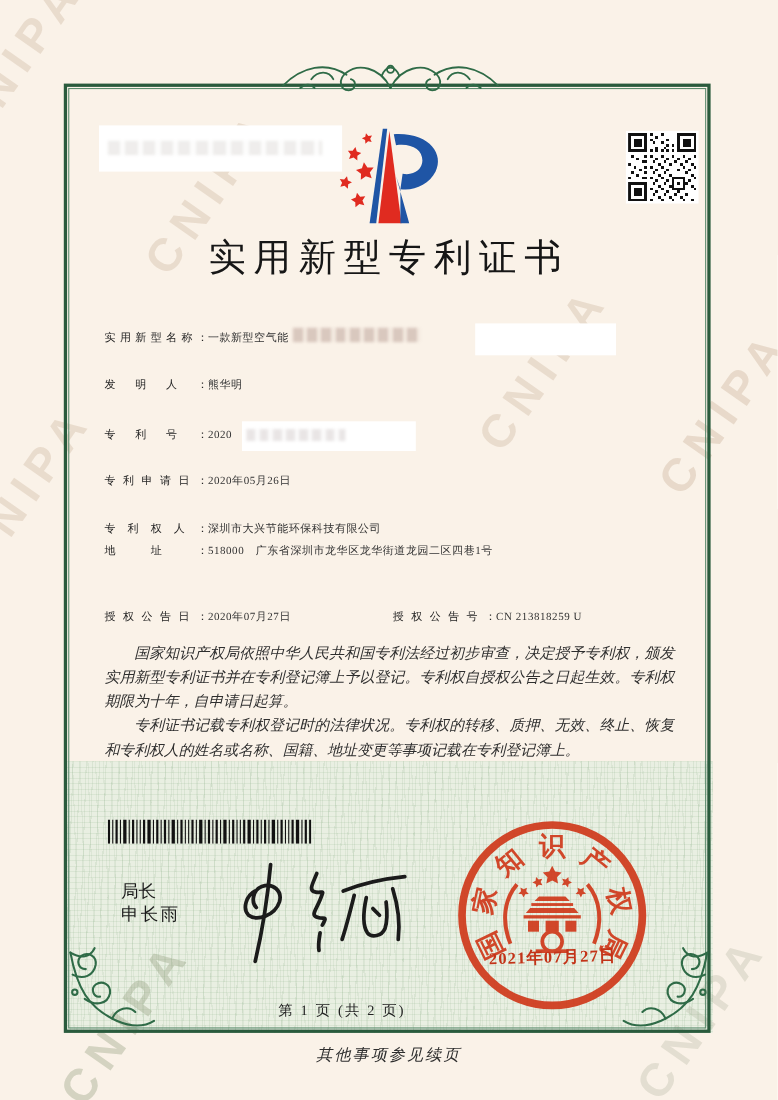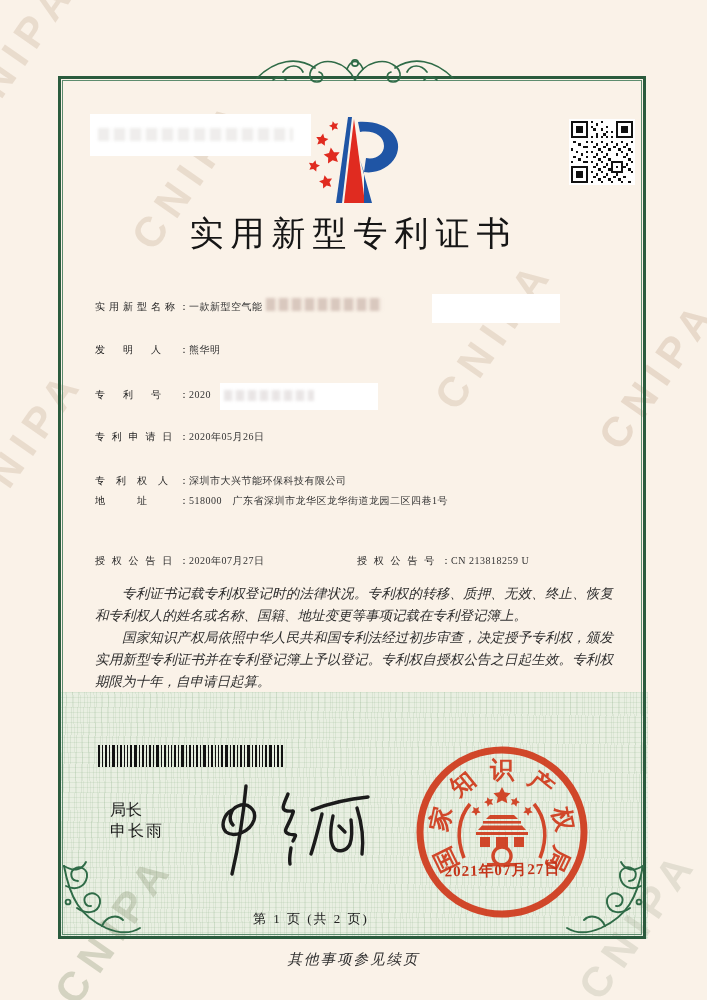--- a/index.html
+++ b/index.html
@@ -243,22 +243,22 @@
   </div>
 
   <div class="frow r7">
     <span class="flabel">授权公告日：</span><span class="fvalue">2020年07月27日</span>
     <span class="fcol2">
       <span class="flabel">授权公告号：</span><span class="fvalue">CN 213818259 U</span>
     </span>
   </div>
 
   <div class="body-text">
+    <p>国家知识产权局依照中华人民共和国专利法经过初步审查，决定授予专利权，颁发实用新型专利证书并在专利登记簿上予以登记。专利权自授权公告之日起生效。专利权期限为十年，自申请日起算。</p>
     <p>专利证书记载专利权登记时的法律状况。专利权的转移、质押、无效、终止、恢复和专利权人的姓名或名称、国籍、地址变更等事项记载在专利登记簿上。</p>
-    <p>国家知识产权局依照中华人民共和国专利法经过初步审查，决定授予专利权，颁发实用新型专利证书并在专利登记簿上予以登记。专利权自授权公告之日起生效。专利权期限为十年，自申请日起算。</p>
   </div>
 
   <svg class="barcode" width="185" height="22" viewBox="0 0 185 22">
     <g fill="#111">
       <path d="M0,0h2v22h-2z M4,0h1v22h-1z M7,0h2v22h-2z M11,0h1v22h-1z M14,0h3v22h-3z M19,0h1v22h-1z M22,0h2v22h-2z M26,0h1v22h-1z M29,0h1v22h-1z M32,0h2v22h-2z M36,0h3v22h-3z M41,0h1v22h-1z M44,0h2v22h-2z M48,0h1v22h-1z M51,0h2v22h-2z M55,0h1v22h-1z M58,0h3v22h-3z M63,0h1v22h-1z M66,0h2v22h-2z M70,0h1v22h-1z M73,0h1v22h-1z M76,0h2v22h-2z M80,0h1v22h-1z M83,0h3v22h-3z M88,0h1v22h-1z M91,0h2v22h-2z M95,0h1v22h-1z M98,0h2v22h-2z M102,0h1v22h-1z M105,0h3v22h-3z M110,0h1v22h-1z M113,0h2v22h-2z M117,0h1v22h-1z M120,0h1v22h-1z M123,0h2v22h-2z M127,0h3v22h-3z M132,0h1v22h-1z M135,0h2v22h-2z M139,0h1v22h-1z M142,0h2v22h-2z M146,0h1v22h-1z M149,0h3v22h-3z M154,0h1v22h-1z M157,0h2v22h-2z M161,0h1v22h-1z M164,0h1v22h-1z M167,0h2v22h-2z M171,0h3v22h-3z M176,0h1v22h-1z M179,0h2v22h-2z M183,0h2v22h-2z"></path>
     </g>
   </svg>
 
   <div class="commissioner">
     <span>局长</span>

